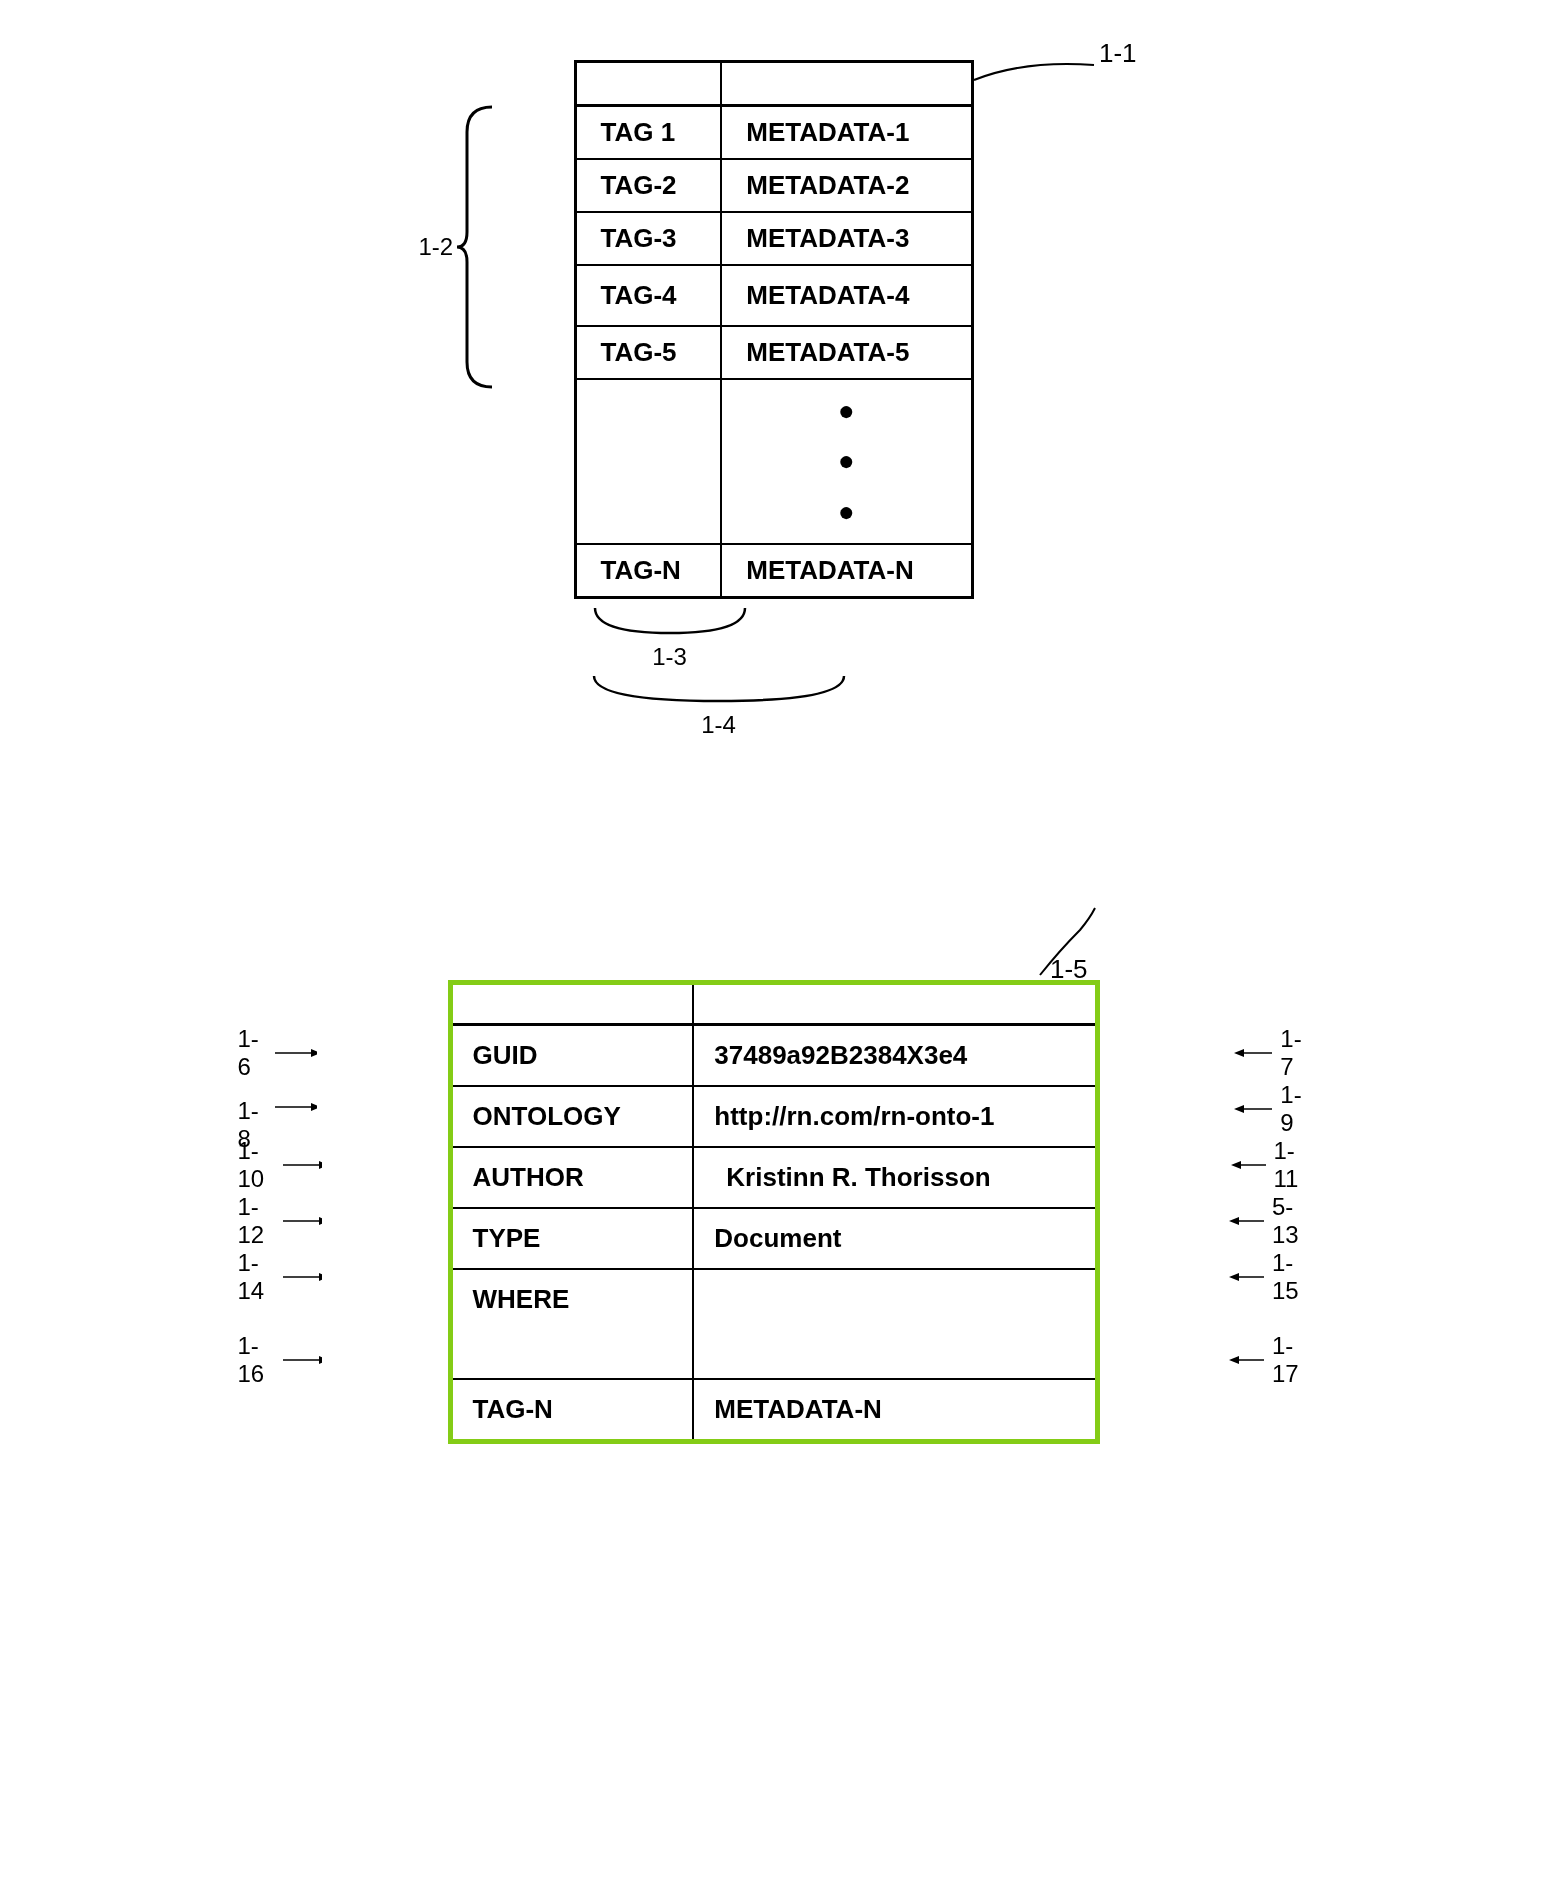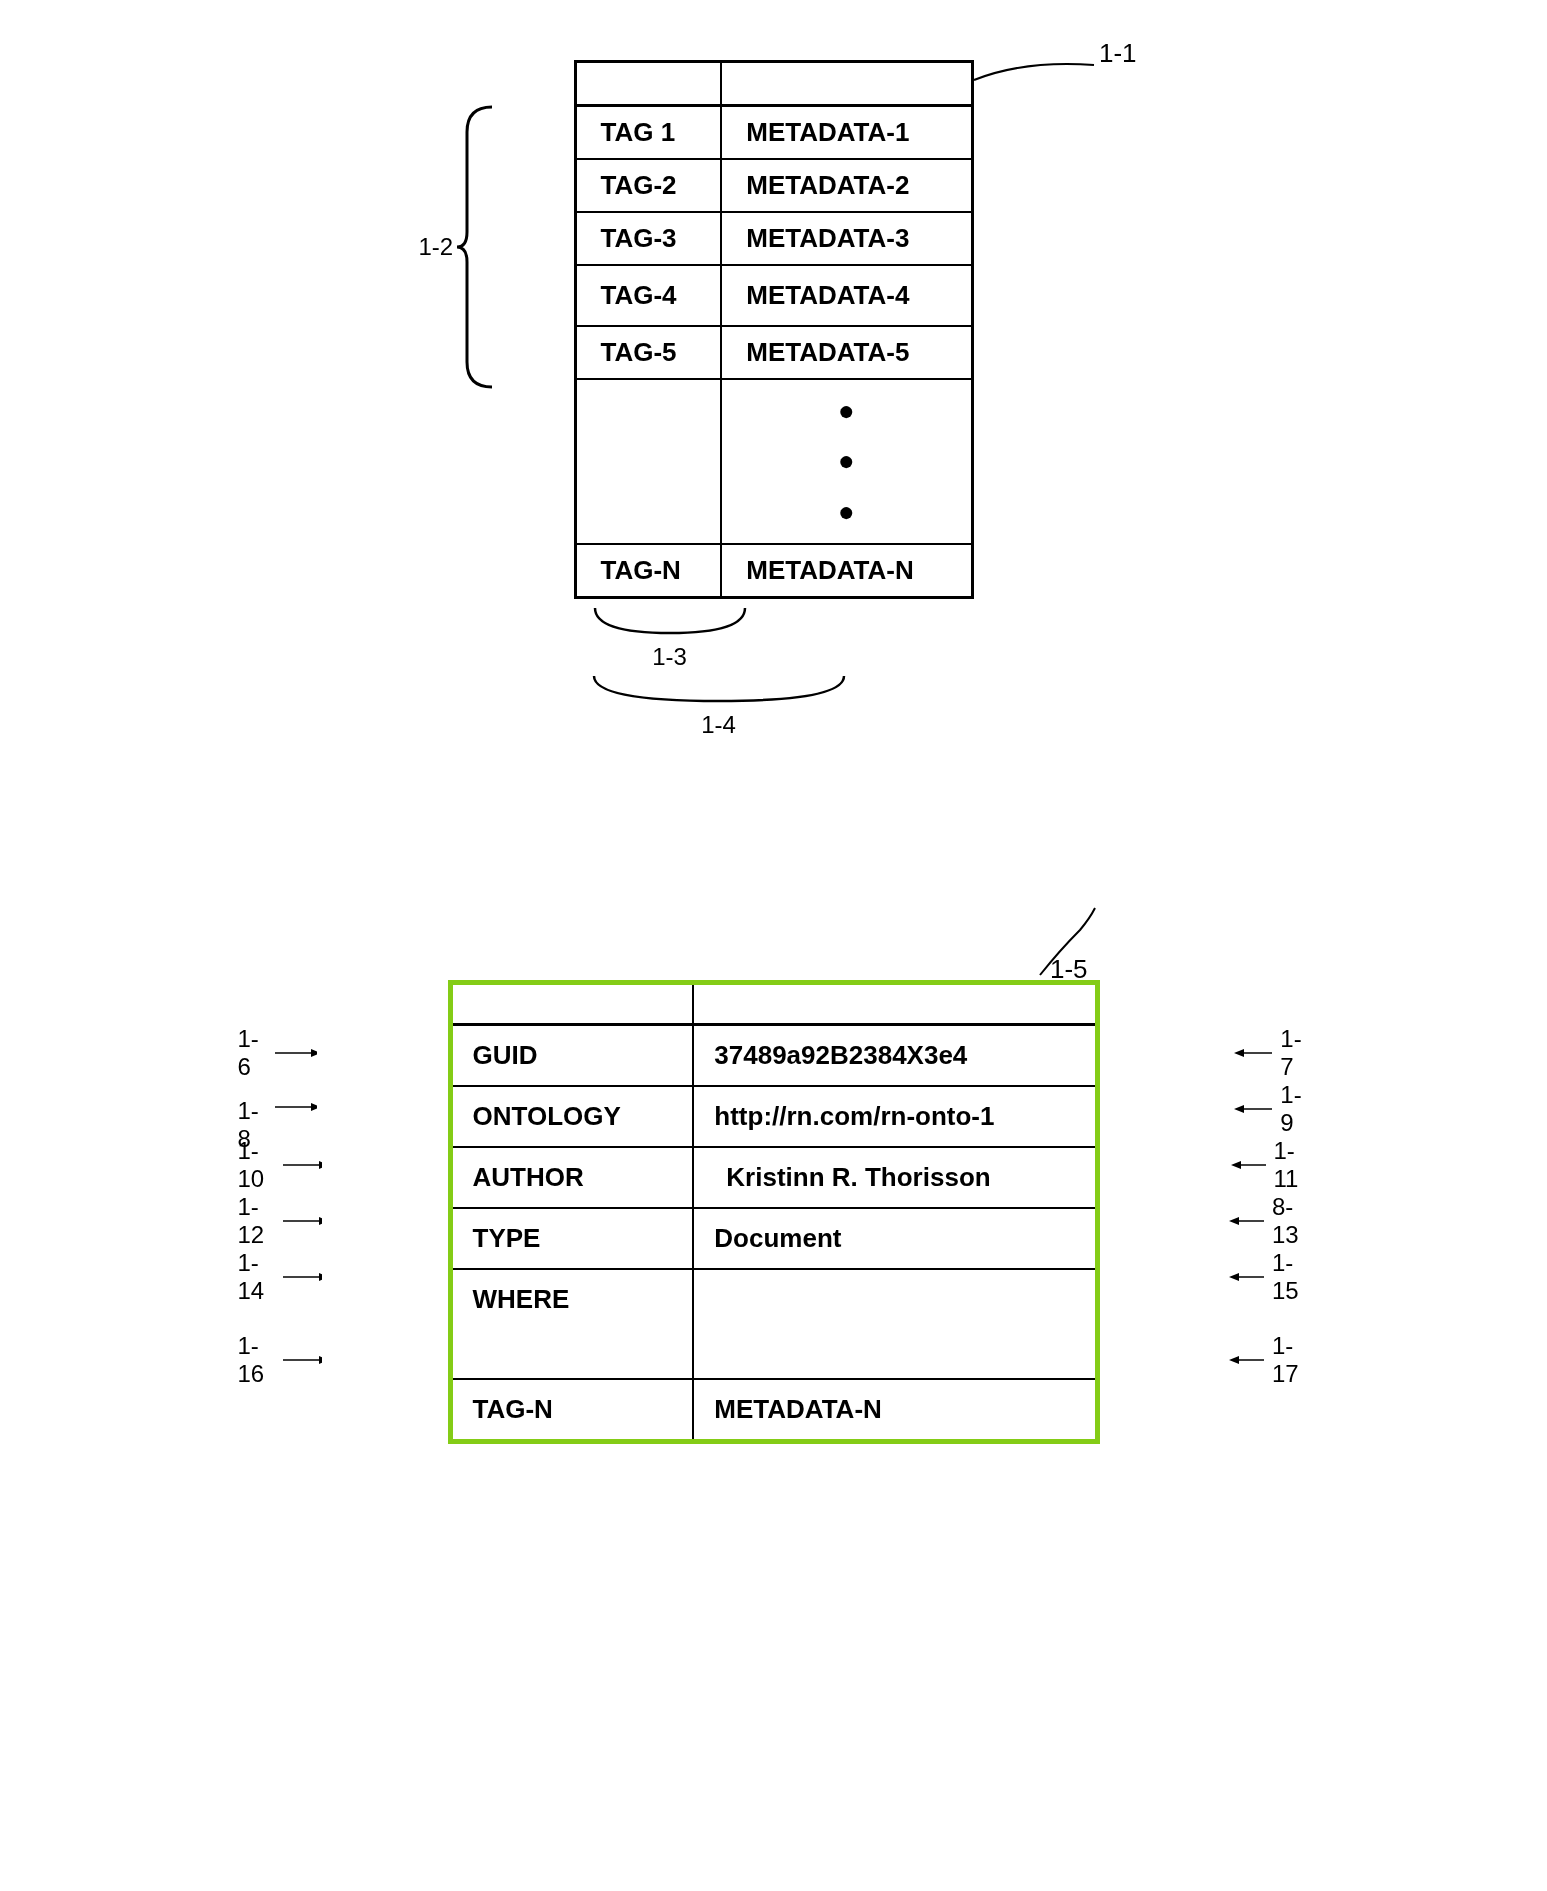--- a/index.html
+++ b/index.html
@@ -237,21 +237,21 @@
 
         <div style="position:absolute; top:157px; right:0; height:56px; display:flex; align-items:center; gap:8px; font-size:24px; font-family:Arial; flex-direction:row-reverse;">
           <span>1-11</span>
           <svg width="50" height="20">
             <path d="M 10 10 L 50 10" stroke="#000" stroke-width="1.5" fill="none"></path>
             <polygon points="14,6 4,10 14,14" fill="#000"></polygon>
           </svg>
         </div>
 
         <div style="position:absolute; top:213px; right:0; height:56px; display:flex; align-items:center; gap:8px; font-size:24px; font-family:Arial; flex-direction:row-reverse;">
-          <span>8-13</span>
+          <span>5-13</span>
           <svg width="50" height="20">
             <path d="M 10 10 L 50 10" stroke="#000" stroke-width="1.5" fill="none"></path>
             <polygon points="14,6 4,10 14,14" fill="#000"></polygon>
           </svg>
         </div>
 
         <div style="position:absolute; top:269px; right:0; height:56px; display:flex; align-items:center; gap:8px; font-size:24px; font-family:Arial; flex-direction:row-reverse;">
           <span>1-15</span>
           <svg width="50" height="20">
             <path d="M 10 10 L 50 10" stroke="#000" stroke-width="1.5" fill="none"></path>

